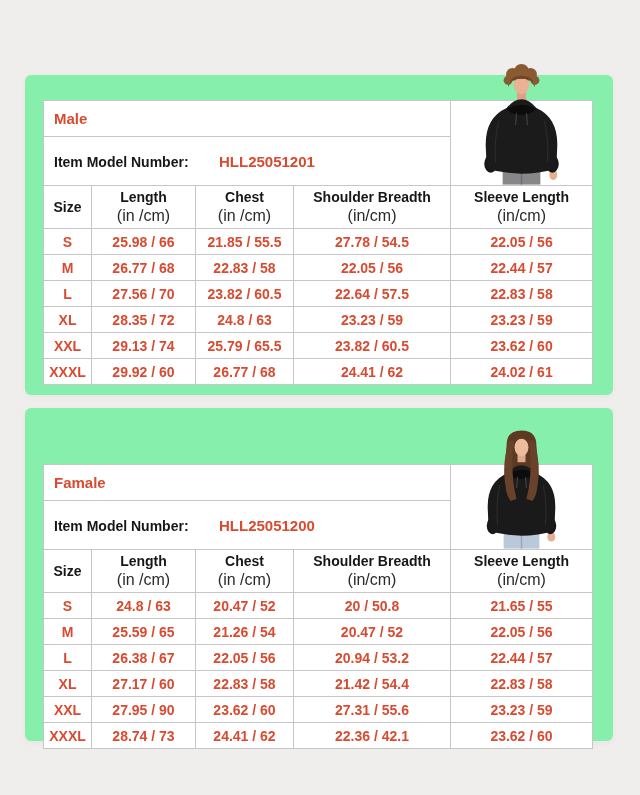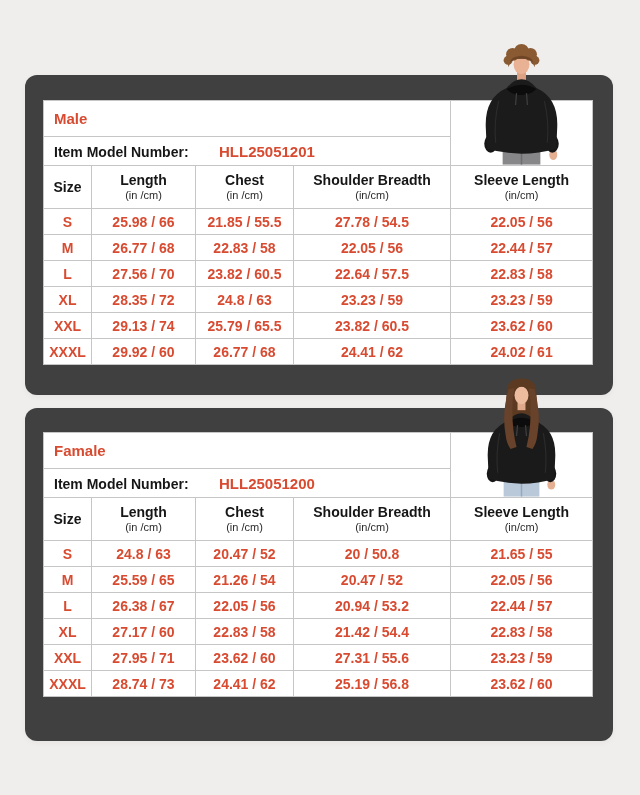--- a/index.html
+++ b/index.html
@@ -7,65 +7,65 @@
   body {
     background:#efeeec;
     font-family:"Liberation Sans", sans-serif;
     position:relative;
     overflow:hidden;
   }
   .card {
     position:absolute;
     left:25px;
     width:588px;
-    background:#404040;
-    border-radius:12px;
+    background:#86efac;
+    border-radius:6px;
     box-shadow:0 2px 6px rgba(0,0,0,0.04);
   }
   .card.male   { top:75px;  height:320px; }
   .card.female { top:408px; height:333px; }
   .card-inner  { padding:25px 0 0 18px; }
-  .card.female .card-inner { padding-top:24px; }
+  .card.female .card-inner { padding-top:56px; }
 
   table.size-table {
     border-collapse:collapse;
     table-layout:fixed;
     width:549px;
     background:#ffffff;
   }
   .size-table td, .size-table th { border:1px solid #c6c6c6; }
 
   tr.row-gender td.gender-cell {
     height:36px;
     padding-left:10px;
     font-size:15px;
     font-weight:bold;
     color:var(--accent,#d84b31);
     text-align:left;
     vertical-align:middle;
   }
   tr.row-model td.model-cell {
-    height:29px;
+    height:49px;
     padding-left:10px;
     vertical-align:middle;
     font-size:14px;
   }
   .mn-label { display:inline-block; width:165px; font-weight:bold; color:#161616; }
   .mn-value { font-weight:bold; font-size:15px; color:var(--accent,#d84b31); }
 
   tr.row-head th {
     height:43px;
     text-align:center;
     vertical-align:middle;
     font-size:14px;
     font-weight:bold;
     color:#161616;
     line-height:1.2;
   }
-  tr.row-head th .sub { display:block; font-size:11px; font-weight:normal; color:#2a2a2a; }
+  tr.row-head th .sub { display:block; font-size:16px; font-weight:normal; color:#2a2a2a; }
 
   tr.row-data td {
     height:26px;
     text-align:center;
     vertical-align:middle;
     font-size:14px;
     font-weight:bold;
     color:var(--accent,#d84b31);
   }
 
@@ -263,28 +263,28 @@
       </tr>
       <tr class="row-data">
         <td>XL</td>
         <td>27.17 / 60</td>
         <td>22.83 / 58</td>
         <td>21.42 / 54.4</td>
         <td>22.83 / 58</td>
       </tr>
       <tr class="row-data">
         <td>XXL</td>
-        <td>27.95 / 71</td>
+        <td>27.95 / 90</td>
         <td>23.62 / 60</td>
         <td>27.31 / 55.6</td>
         <td>23.23 / 59</td>
       </tr>
       <tr class="row-data">
         <td>XXXL</td>
         <td>28.74 / 73</td>
         <td>24.41 / 62</td>
-        <td>25.19 / 56.8</td>
+        <td>22.36 / 42.1</td>
         <td>23.62 / 60</td>
       </tr>
       </tbody>
     </table>
   </div>
 </section>
 
 </body></html>

